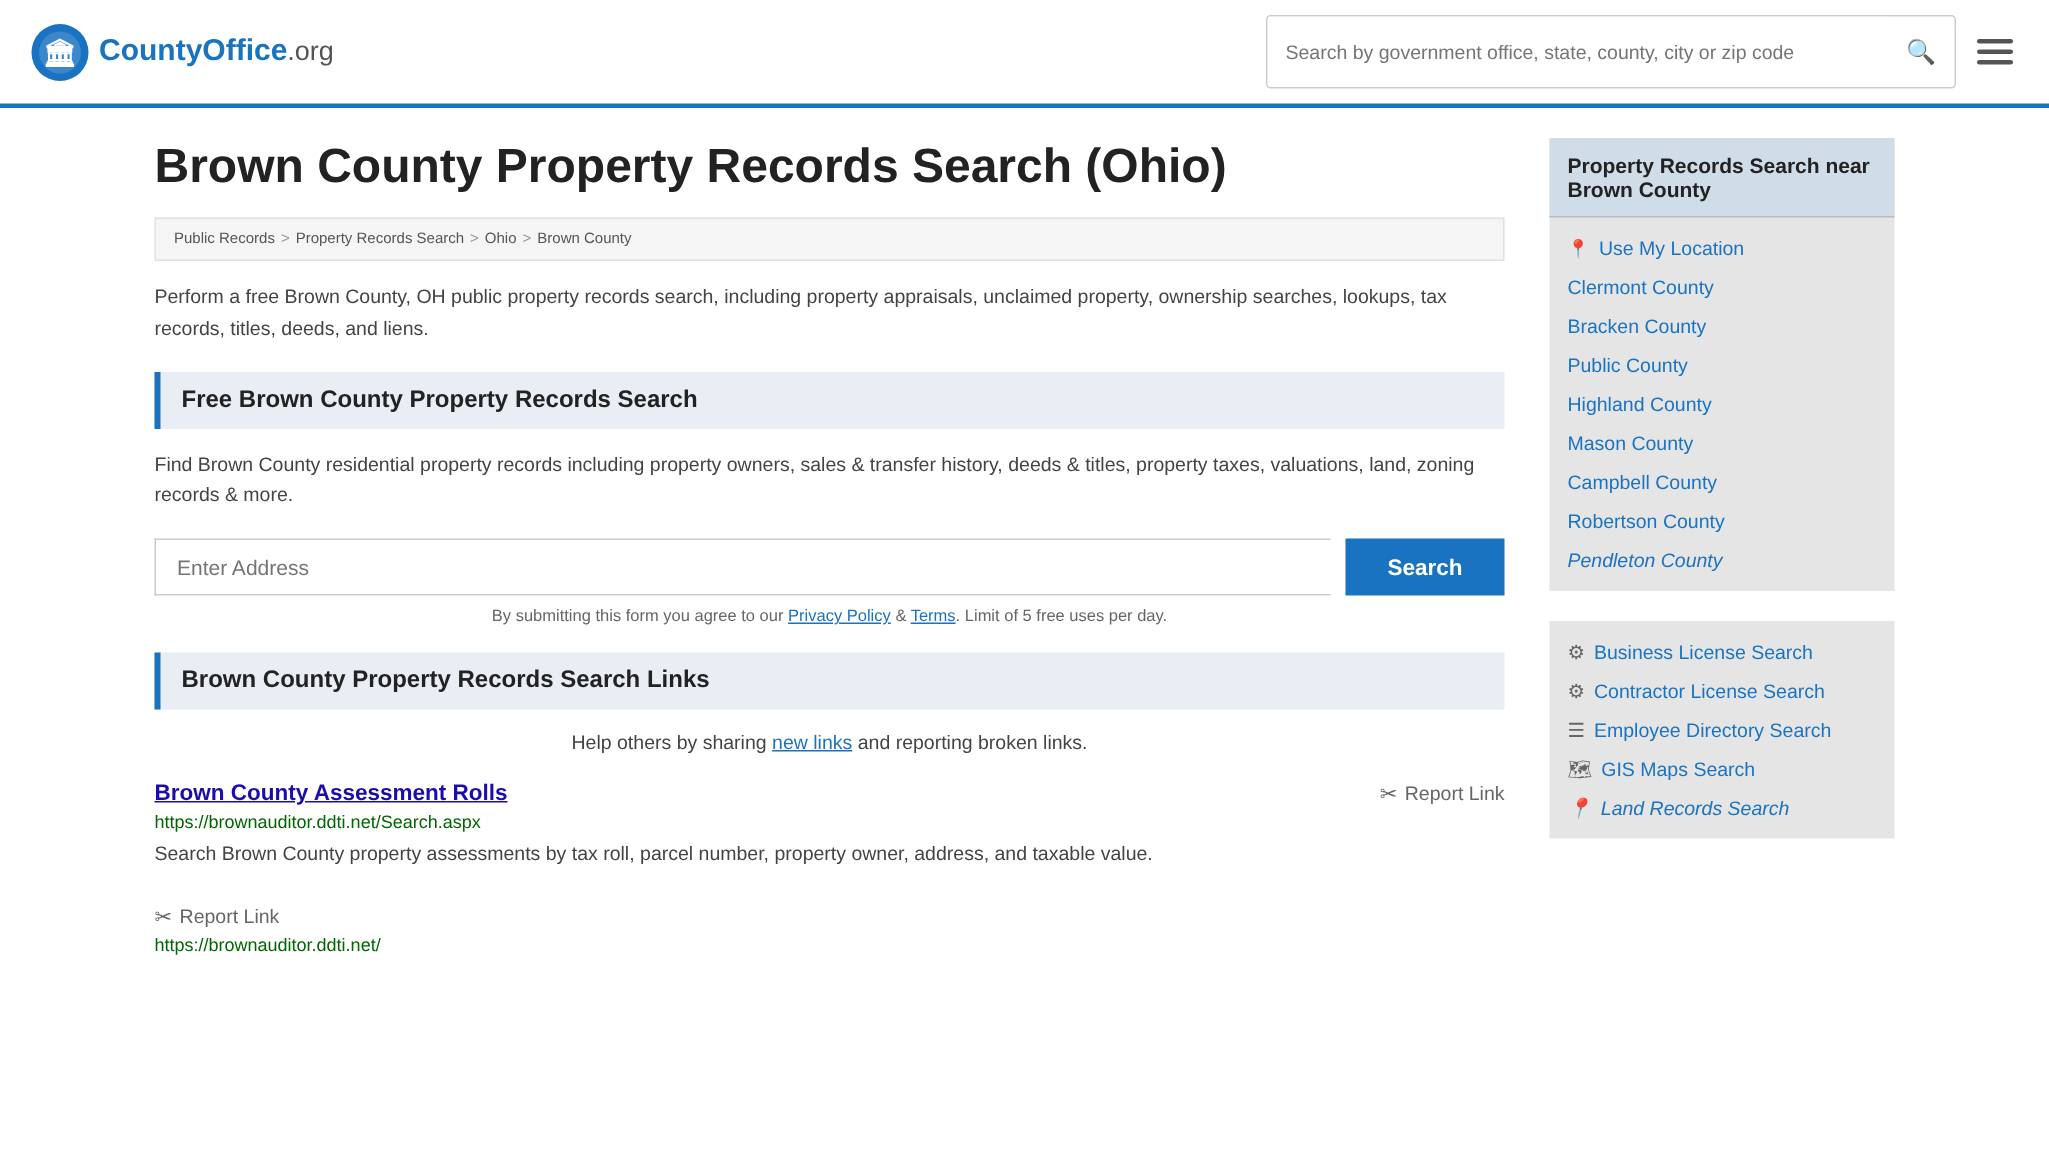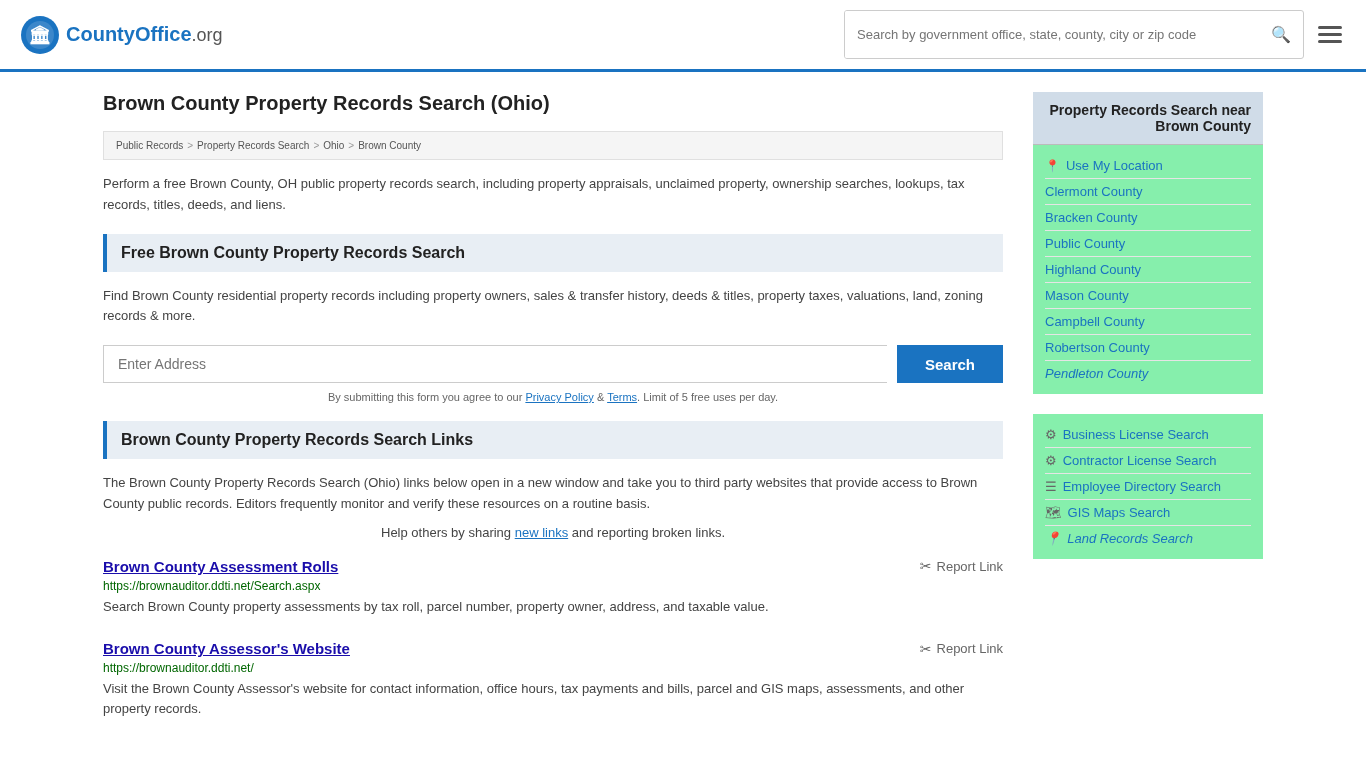--- a/index.html
+++ b/index.html
@@ -83,21 +83,21 @@
       flex: 1;
       min-width: 0;
     }
     .sidebar {
       width: 230px;
       flex-shrink: 0;
     }
 
     
     .page-title {
-      font-size: 20px;
+      font-size: 32px;
       font-weight: bold;
       color: #222;
       margin-bottom: 16px;
     }
 
     
     .breadcrumb {
       background: #f5f5f5;
       border: 1px solid #e0e0e0;
       padding: 8px 12px;
@@ -223,23 +223,22 @@
       margin-bottom: 4px;
     }
     .record-desc {
       font-size: 13px;
       color: #444;
       line-height: 1.5;
     }
 
     
     .sidebar-section {
-      background: #86efac;
+      background: #e5e5e5;
       margin-bottom: 20px;
-      text-align: right;
     }
     .sidebar-section-title {
       background: #d0dce8;
       padding: 10px 12px;
       font-size: 14px;
       font-weight: bold;
       color: #222;
       border-bottom: 1px solid #bbb;
     }
     .sidebar-links {
@@ -320,49 +319,46 @@
       <button>Search</button>
     </div>
     <p class="form-terms">
       <span>By submitting this form you agree to our</span>
       <a href="#">Privacy Policy</a>
       <span>&amp;</span>
       <a href="#">Terms</a><span>. Limit of 5 free uses per day.</span>
     </p>
 
     <div class="section-header">Brown County Property Records Search Links</div>
-    <p class="links-description">The Brown County Property Records Search (Ohio) links below open in a new window and take you to third party websites that provide access to Brown County public records. Editors frequently monitor and verify these resources on a routine basis.</p>
     <p class="share-text">
       <span>Help others by sharing</span>
       <a href="#">new links</a>
       <span>and reporting broken links.</span>
     </p>
 
     <div class="record-link-block">
       <div class="record-link-header">
         <a href="#" class="record-link-title">Brown County Assessment Rolls</a>
         <button class="report-link-btn">
           <span class="report-icon">✂</span>
           <span>Report Link</span>
         </button>
       </div>
       <p class="record-url">https://brownauditor.ddti.net/Search.aspx</p>
       <p class="record-desc">Search Brown County property assessments by tax roll, parcel number, property owner, address, and taxable value.</p>
     </div>
 
     <div class="record-link-block">
       <div class="record-link-header">
-        <a href="#" class="record-link-title">Brown County Assessor's Website</a>
         <button class="report-link-btn">
           <span class="report-icon">✂</span>
           <span>Report Link</span>
         </button>
       </div>
       <p class="record-url">https://brownauditor.ddti.net/</p>
-      <p class="record-desc">Visit the Brown County Assessor's website for contact information, office hours, tax payments and bills, parcel and GIS maps, assessments, and other property records.</p>
     </div>
 
   </div>
 
   <div class="sidebar">
 
     <div class="sidebar-section">
       <div class="sidebar-section-title">Property Records Search near Brown County</div>
       <div class="sidebar-links">
         <div class="sidebar-link-item">

